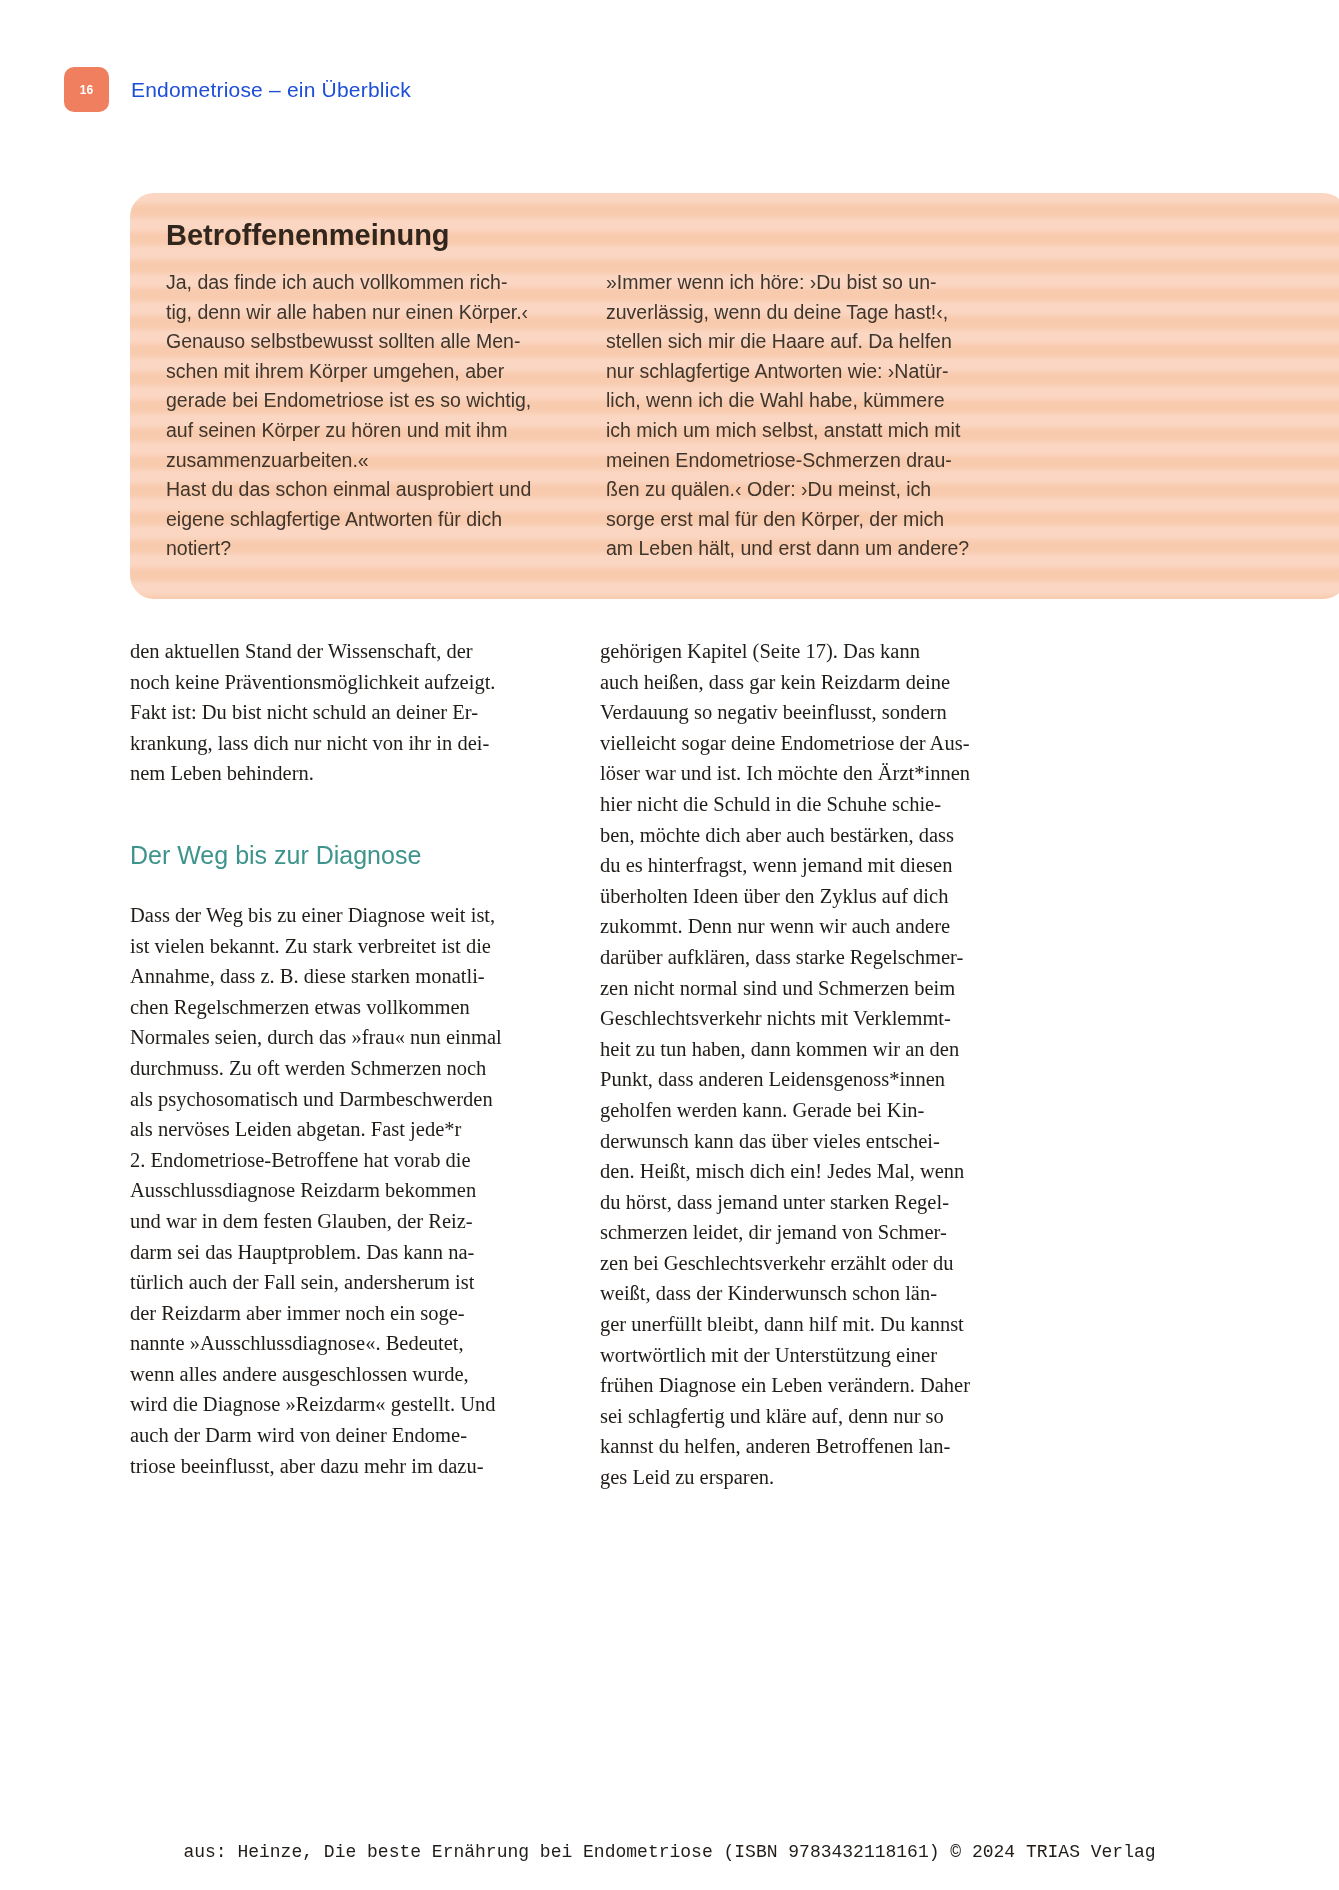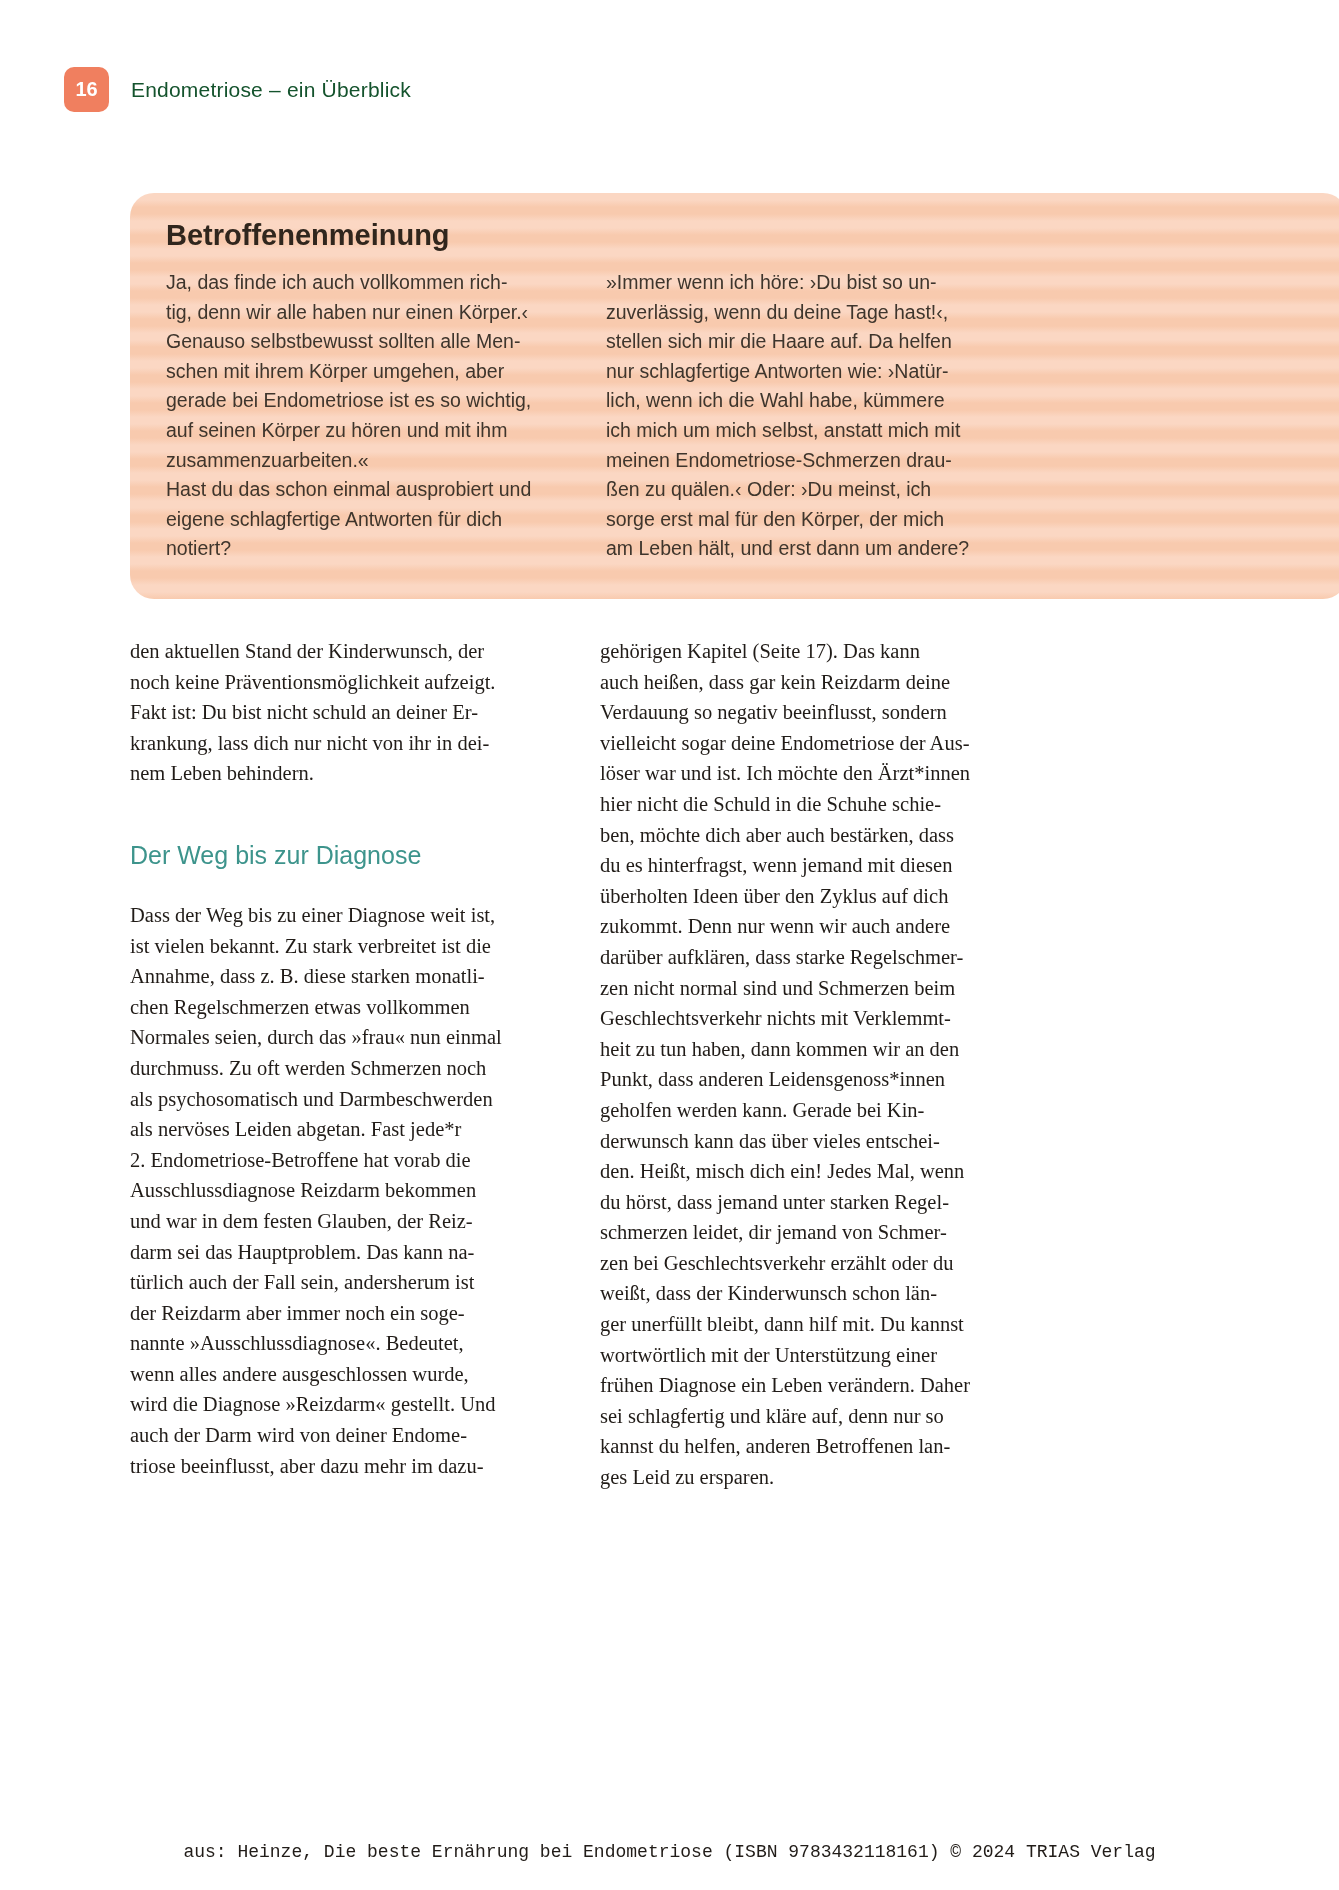--- a/index.html
+++ b/index.html
@@ -19,32 +19,32 @@
   
   .page-number-badge {
     position: absolute;
     left: 64px;
     top: 67px;
     width: 45px;
     height: 45px;
     border-radius: 10px;
     background: #f07f5f;
     color: #ffffff;
-    font-size: 20px;
+    font-size: 12px;
     font-weight: bold;
     display: flex;
     align-items: center;
     justify-content: center;
   }
   .chapter-title {
     position: absolute;
     left: 131px;
     top: 78px;
     font-size: 21px;
-    color: #14532d;
+    color: #1d4ed8;
     letter-spacing: 0.2px;
   }
 
   
   .opinion-box {
     position: absolute;
     left: 130px;
     top: 193px;
     width: 1217px;
     height: 406px;
@@ -149,21 +149,21 @@
 ich mich um mich selbst, anstatt mich mit
 meinen Endometriose-Schmerzen drau-
 ßen zu quälen.‹ Oder: ›Du meinst, ich
 sorge erst mal für den Körper, der mich
 am Leben hält, und erst dann um andere?</div>
     </div>
   </section>
 
   <main class="body-columns">
     <div class="col-left">
-      <p class="serif">den aktuellen Stand der Kinderwunsch, der
+      <p class="serif">den aktuellen Stand der Wissenschaft, der
 noch keine Präventionsmöglichkeit aufzeigt.
 Fakt ist: Du bist nicht schuld an deiner Er-
 krankung, lass dich nur nicht von ihr in dei-
 nem Leben behindern.</p>
       <h1 class="section-heading">Der Weg bis zur Diagnose</h1>
       <p class="serif">Dass der Weg bis zu einer Diagnose weit ist,
 ist vielen bekannt. Zu stark verbreitet ist die
 Annahme, dass z. B. diese starken monatli-
 chen Regelschmerzen etwas vollkommen
 Normales seien, durch das »frau« nun einmal

